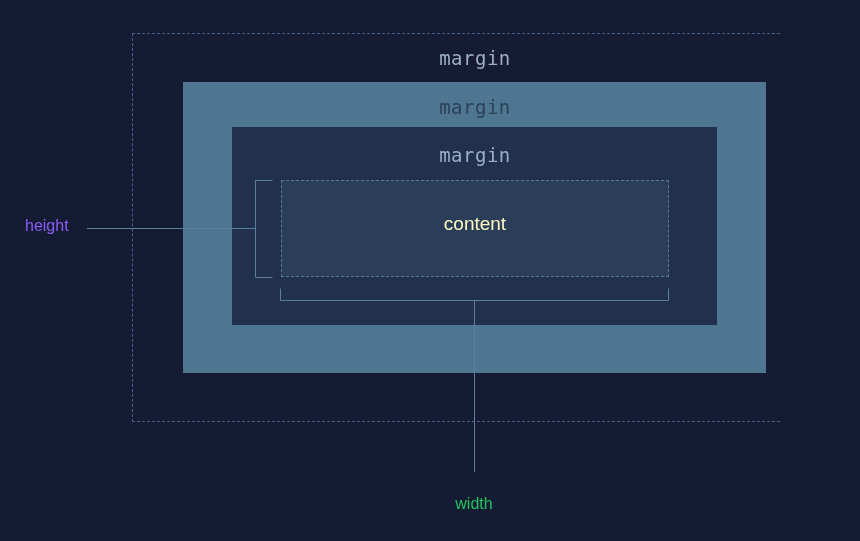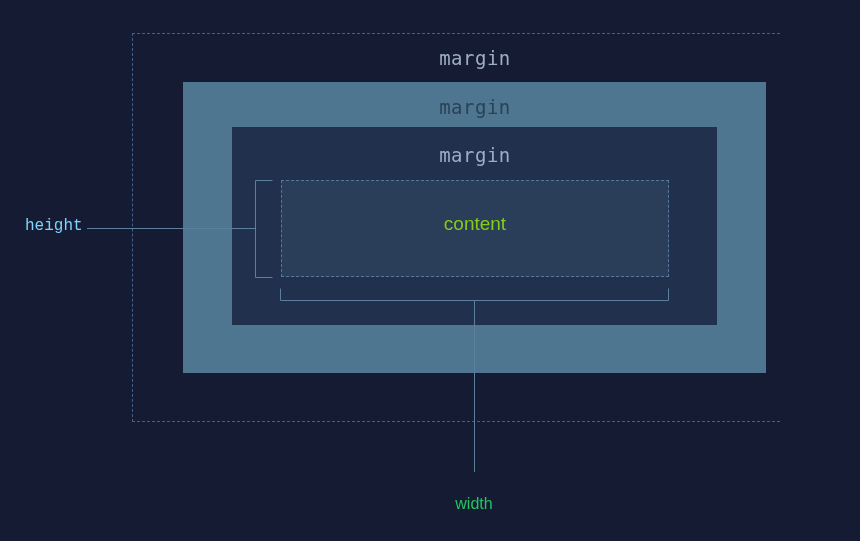--- a/index.html
+++ b/index.html
@@ -77,32 +77,32 @@
   #label-padding { top: 144px; color: #9caec6; }
 
   #label-content {
     position: absolute;
     left: 325px;
     top: 213px;
     width: 300px;
     text-align: center;
     font-family: "Liberation Sans", sans-serif;
     font-size: 19px;
-    color: #84cc16;
+    color: #fef9c3;
     white-space: nowrap;
     user-select: none;
   }
 
   #label-height {
     position: absolute;
     left: 25px;
     top: 217px;
-    font-family: Liberation Mono, monospace;
+    font-family: Liberation Sans, sans-serif;
     font-size: 16px;
-    color: #7dd3fc;
+    color: #8b5cf6;
     white-space: nowrap;
     user-select: none;
   }
 
   #label-width {
     position: absolute;
     left: 424px;
     top: 495px;
     width: 100px;
     text-align: center;

